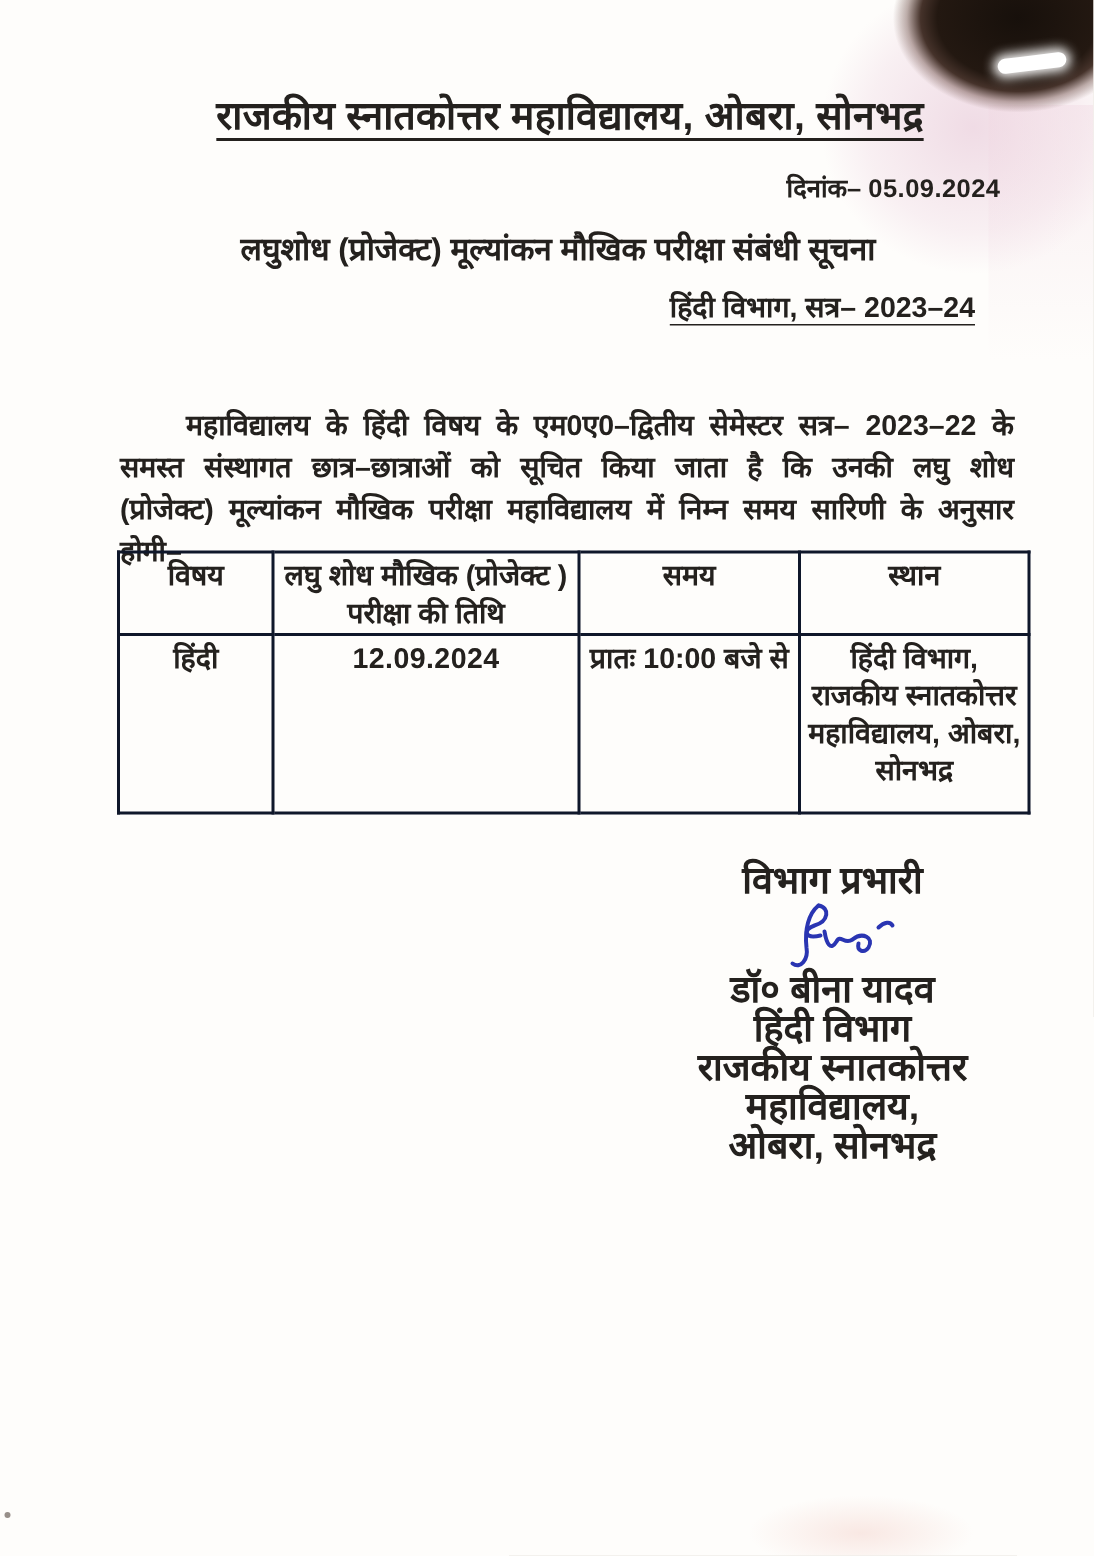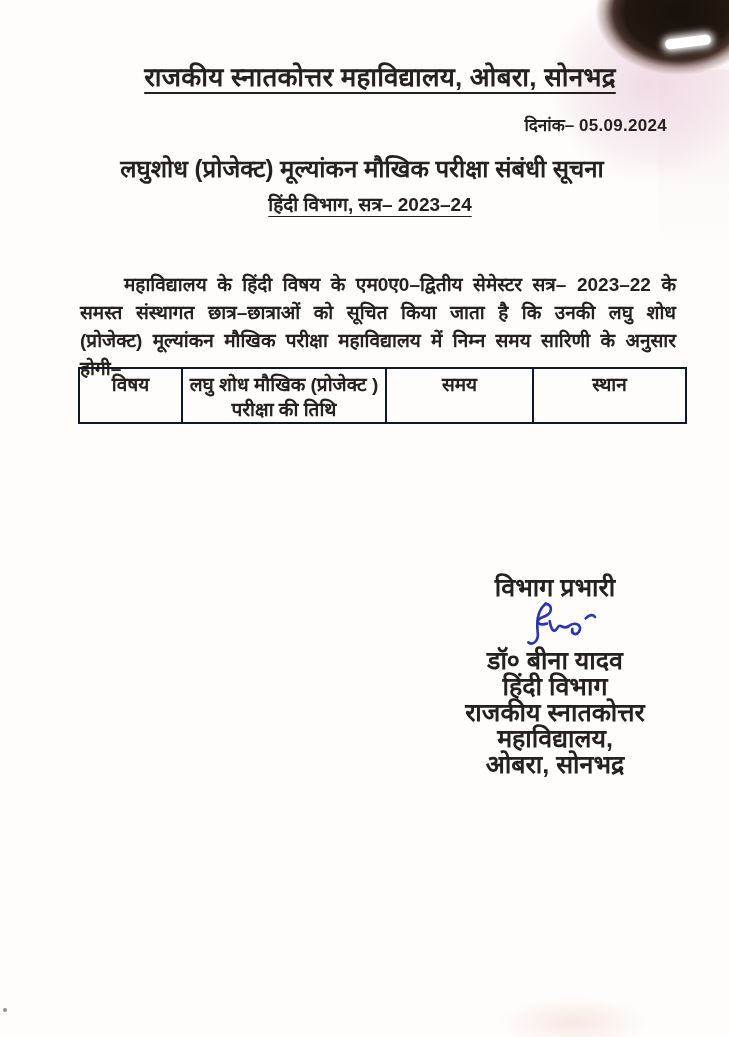--- a/index.html
+++ b/index.html
@@ -42,26 +42,26 @@
     text-align:center;font-size:26px;font-weight:bold;letter-spacing:.2px;
   }
   .title span{
     text-decoration:underline;text-decoration-thickness:1.5px;text-underline-offset:6px;
   }
   .date-line{
     position:absolute;top:113px;right:62px;
     font-size:17px;font-weight:600;white-space:nowrap;
   }
   .subj1{
-    position:absolute;top:151px;left:82px;width:560px;
-    text-align:center;font-size:24px;font-weight:bold;
+    position:absolute;top:151px;left:92px;width:560px;
+    text-align:center;font-size:21px;font-weight:bold;
   }
   .subj2{
     position:absolute;top:191px;left:90px;width:560px;
-    text-align:center;font-size:19px;font-weight:bold;
+    text-align:right;font-size:19px;font-weight:bold;
   }
   .subj2 span{
     text-decoration:underline;text-decoration-thickness:1.3px;text-underline-offset:5px;
   }
   .para{
     position:absolute;top:271px;left:80px;width:596px;
     font-size:19px;font-weight:600;line-height:28px;
     text-align:justify;text-indent:44px;word-spacing:2px;
   }
   
@@ -118,20 +118,26 @@
 
   <table class="notice-table">
     <tbody>
       <tr class="hdr">
         <td class="c1">विषय</td>
         <td class="c2">लघु शोध मौखिक (प्रोजेक्ट )
 परीक्षा की तिथि</td>
         <td class="c3">समय</td>
         <td class="c4">स्थान</td>
       </tr>
+      <tr class="bdy">
+        <td class="c1">हिंदी</td>
+        <td class="c2 date-digits">12.09.2024</td>
+        <td class="c3">प्रातः 10:00 बजे से</td>
+        <td class="c4">हिंदी विभाग, राजकीय स्नातकोत्तर महाविद्यालय, ओबरा, सोनभद्र</td>
+      </tr>
     </tbody>
   </table>
 
   <div class="sig-block">
     <div>विभाग प्रभारी</div>
     <svg class="sig-svg" width="86" height="48" viewBox="0 0 64 36">
       <g fill="none" stroke="#2a35b2" stroke-width="2" stroke-linecap="round" stroke-linejoin="round">
         <path d="M25,2 C20,6 18,14 19,23 C20,29 16,34 12,31"></path>
         <path d="M25,2 C31,3 30,10 23,12 C17,14 18,19 26,17"></path>
         <path d="M28,15 C29,21 31,25 34,20 C36,16 38,22 42,19"></path>

